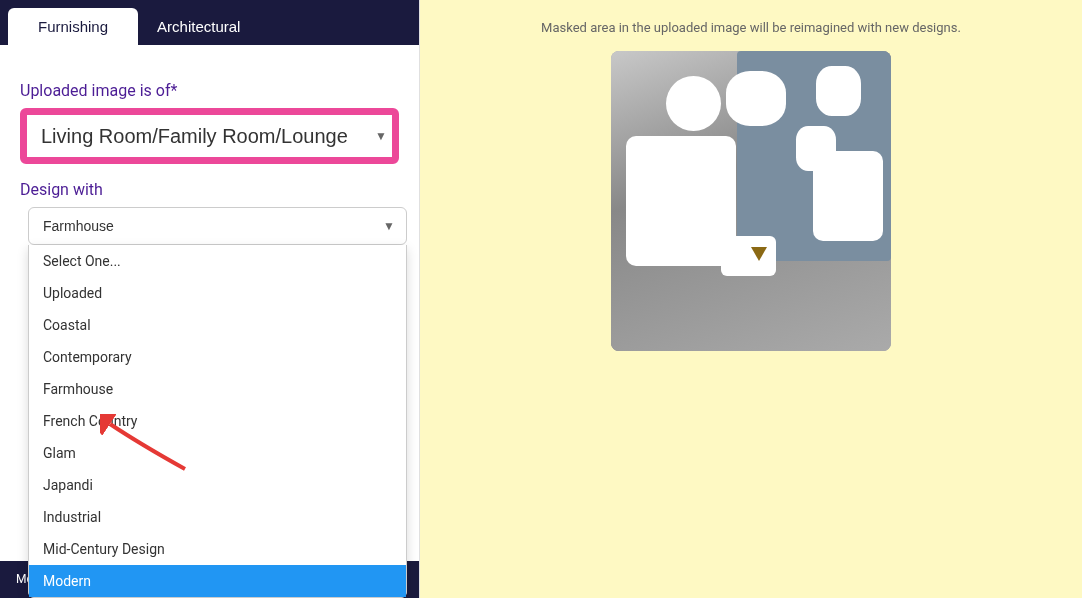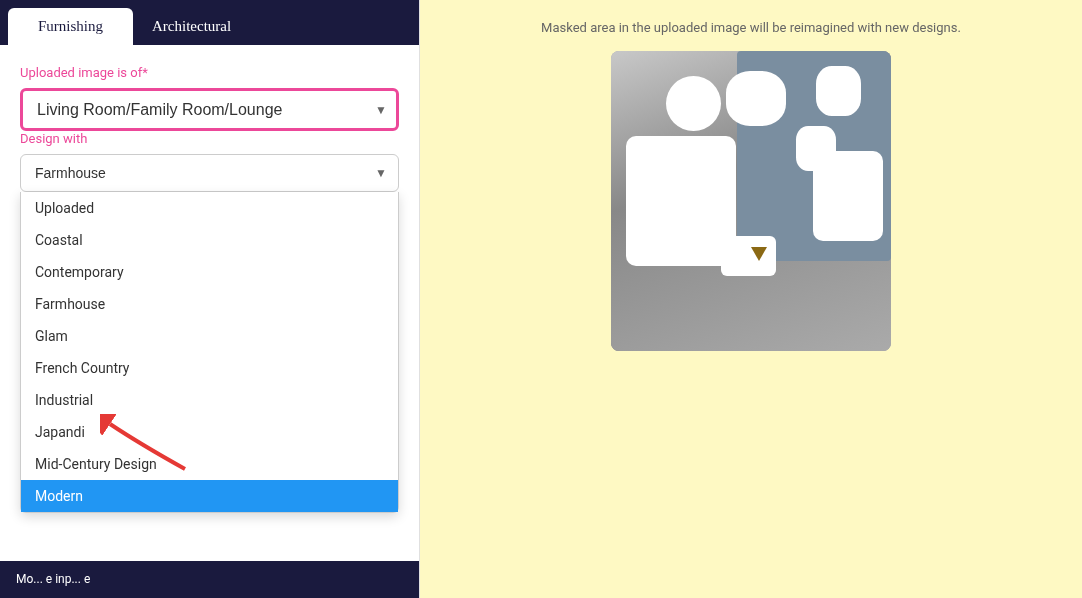--- a/index.html
+++ b/index.html
@@ -31,57 +31,57 @@
     }
 
     .tab {
       padding: 10px 30px;
       cursor: pointer;
       font-size: 15px;
       font-weight: 500;
       border-radius: 6px 6px 0 0;
       border: none;
       outline: none;
-      font-family: Liberation Serif, serif;
     }
 
     .tab-active {
       background: #fff;
       color: #1a1a3e;
     }
 
     .tab-inactive {
       background: transparent;
       color: #fff;
       padding-left: 19px;
     }
 
     .panel-content {
       padding: 20px 20px 0 20px;
       flex: 1;
       overflow: visible;
     }
 
     .field-label {
-      font-size: 13px;
-      color: #ec4899;
+      font-size: 16px;
+      color: #4c1d95;
       margin-bottom: 8px;
+      margin-top: 16px;
     }
 
     .select-wrapper {
       position: relative;
       width: 100%;
     }
 
     .select-field {
       width: 100%;
       padding: 10px 14px;
-      border: 3px solid #ec4899;
+      border: 7px solid #ec4899;
       border-radius: 6px;
-      font-size: 16px;
+      font-size: 20px;
       color: #333;
       background: #fff;
       appearance: none;
       cursor: pointer;
       outline: none;
     }
 
     .select-chevron {
       position: absolute;
       right: 12px;
@@ -204,36 +204,37 @@
 
     <div class="field-label">Uploaded image is of*</div>
     <div class="select-wrapper">
       <select class="select-field">
         <option>Living Room/Family Room/Lounge</option>
       </select>
       <span class="select-chevron">▼</span>
     </div>
 
     <div class="field-label">Design with</div>
-    <div class="select-wrapper" style="position:relative;">
+    <div class="select-wrapper" style="position:relative;margin-left:8px;">
       <select class="design-theme-select">
         <option>Farmhouse</option>
       </select>
       <span class="select-chevron">▼</span>
 
       
       <div class="dropdown-open">
+        <div class="dropdown-item">Select One...</div>
         <div class="dropdown-item">Uploaded</div>
         <div class="dropdown-item">Coastal</div>
         <div class="dropdown-item">Contemporary</div>
         <div class="dropdown-item">Farmhouse</div>
+        <div class="dropdown-item">French Country</div>
         <div class="dropdown-item">Glam</div>
-        <div class="dropdown-item">French Country</div>
+        <div class="dropdown-item">Japandi</div>
         <div class="dropdown-item">Industrial</div>
-        <div class="dropdown-item">Japandi</div>
         <div class="dropdown-item">Mid-Century Design</div>
         <div class="dropdown-item dropdown-item-highlighted">Modern</div>
 
       </div>
     </div>
   </div>
 
   <div style="position:absolute; bottom:120px; left:100px; z-index:200;">
     <svg width="90" height="60" viewBox="0 0 90 60">
       <defs>

